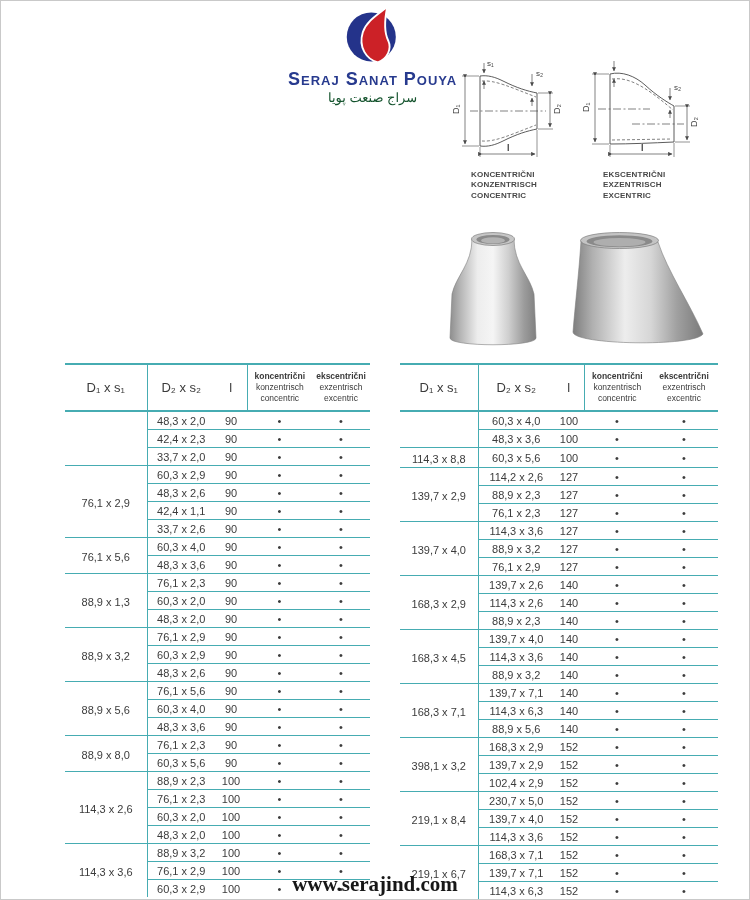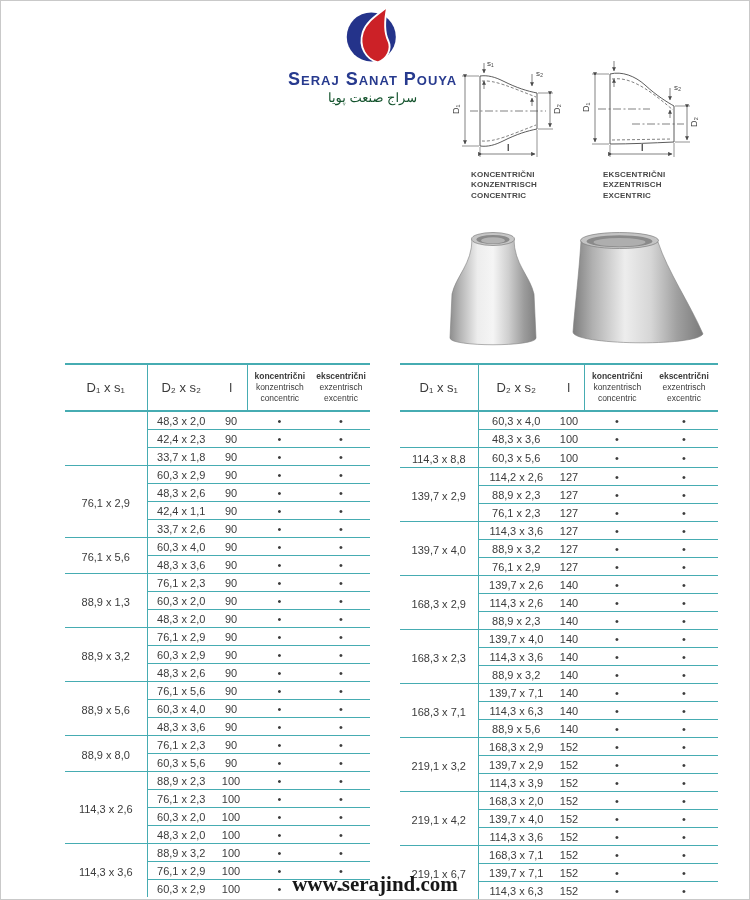--- a/index.html
+++ b/index.html
@@ -216,21 +216,21 @@
         <td class="c-dot">•</td>
         <td class="c-dot">•</td>
       </tr>
       <tr>
         <td class="c-d2">42,4 x 2,3</td>
         <td class="c-l">90</td>
         <td class="c-dot">•</td>
         <td class="c-dot">•</td>
       </tr>
       <tr>
-        <td class="c-d2">33,7 x 1,8</td>
+        <td class="c-d2">33,7 x 2,0</td>
         <td class="c-l">90</td>
         <td class="c-dot">•</td>
         <td class="c-dot">•</td>
       </tr>
       <tr class="gs">
         <td class="c-d1" rowspan="4">76,1  x  2,9</td>
         <td class="c-d2">60,3 x 2,9</td>
         <td class="c-l">90</td>
         <td class="c-dot">•</td>
         <td class="c-dot">•</td>
@@ -484,21 +484,21 @@
         <td class="c-dot">•</td>
         <td class="c-dot">•</td>
       </tr>
       <tr>
         <td class="c-d2">88,9 x 2,3</td>
         <td class="c-l">140</td>
         <td class="c-dot">•</td>
         <td class="c-dot">•</td>
       </tr>
       <tr class="gs">
-        <td class="c-d1" rowspan="3">168,3  x  2,3</td>
+        <td class="c-d1" rowspan="3">168,3  x  4,5</td>
         <td class="c-d2">139,7 x 4,0</td>
         <td class="c-l">140</td>
         <td class="c-dot">•</td>
         <td class="c-dot">•</td>
       </tr>
       <tr>
         <td class="c-d2">114,3 x 3,6</td>
         <td class="c-l">140</td>
         <td class="c-dot">•</td>
         <td class="c-dot">•</td>
@@ -522,41 +522,41 @@
         <td class="c-dot">•</td>
         <td class="c-dot">•</td>
       </tr>
       <tr>
         <td class="c-d2">88,9 x 5,6</td>
         <td class="c-l">140</td>
         <td class="c-dot">•</td>
         <td class="c-dot">•</td>
       </tr>
       <tr class="gs">
-        <td class="c-d1" rowspan="3">219,1  x  3,2</td>
+        <td class="c-d1" rowspan="3">398,1  x  3,2</td>
         <td class="c-d2">168,3 x 2,9</td>
         <td class="c-l">152</td>
         <td class="c-dot">•</td>
         <td class="c-dot">•</td>
       </tr>
       <tr>
         <td class="c-d2">139,7 x 2,9</td>
         <td class="c-l">152</td>
         <td class="c-dot">•</td>
         <td class="c-dot">•</td>
       </tr>
       <tr>
-        <td class="c-d2">114,3 x 3,9</td>
-        <td class="c-l">152</td>
-        <td class="c-dot">•</td>
-        <td class="c-dot">•</td>
-      </tr>
-      <tr class="gs">
-        <td class="c-d1" rowspan="3">219,1  x  4,2</td>
-        <td class="c-d2">168,3 x 2,0</td>
+        <td class="c-d2">102,4 x 2,9</td>
+        <td class="c-l">152</td>
+        <td class="c-dot">•</td>
+        <td class="c-dot">•</td>
+      </tr>
+      <tr class="gs">
+        <td class="c-d1" rowspan="3">219,1  x  8,4</td>
+        <td class="c-d2">230,7 x 5,0</td>
         <td class="c-l">152</td>
         <td class="c-dot">•</td>
         <td class="c-dot">•</td>
       </tr>
       <tr>
         <td class="c-d2">139,7 x 4,0</td>
         <td class="c-l">152</td>
         <td class="c-dot">•</td>
         <td class="c-dot">•</td>
       </tr>

